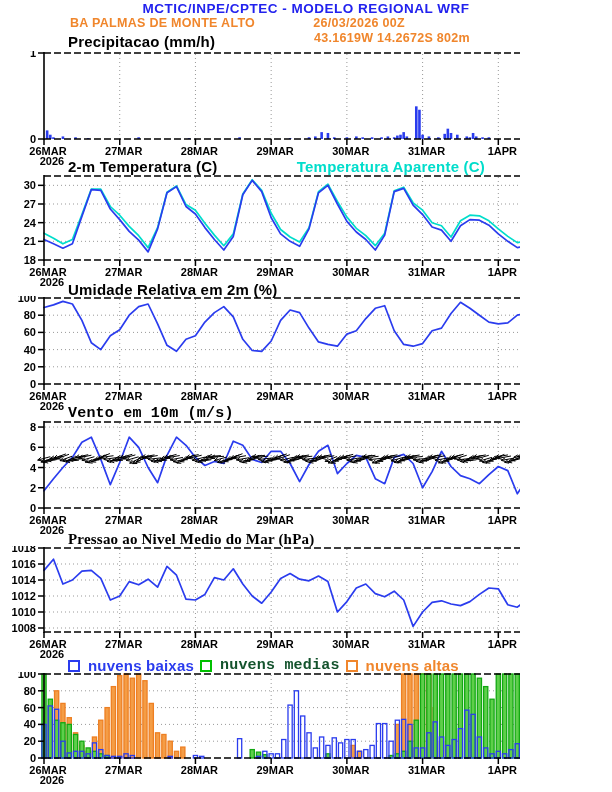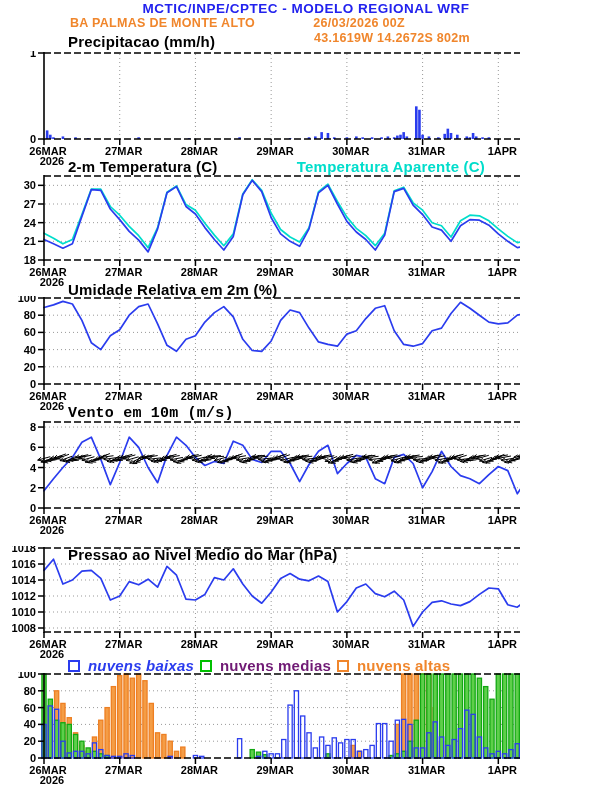--- a/index.html
+++ b/index.html
@@ -248,21 +248,21 @@
         <text x="350.88" y="104" text-anchor="middle" font-size="11" font-weight="bold" fill="#000" font-family="&quot;Liberation Sans&quot;,sans-serif">30MAR</text>
         <line x1="422.6" y1="88" x2="422.6" y2="94" stroke="#000" stroke-width="1.5"></line>
         <text x="426.6" y="104" text-anchor="middle" font-size="11" font-weight="bold" fill="#000" font-family="&quot;Liberation Sans&quot;,sans-serif">31MAR</text>
         <line x1="498.32" y1="88" x2="498.32" y2="94" stroke="#000" stroke-width="1.5"></line>
         <text x="502.32" y="104" text-anchor="middle" font-size="11" font-weight="bold" fill="#000" font-family="&quot;Liberation Sans&quot;,sans-serif">1APR</text>
         <text x="52" y="114" text-anchor="middle" font-size="11" font-weight="bold" fill="#000" font-family="&quot;Liberation Sans&quot;,sans-serif">2026</text>
       </svg>
   </div>
 
   <div>
-    <div class="ptitle" style="left:68px;top:546px;">Pressao ao Nivel Medio do Mar (hPa)</div>
+    <div class="ptitle" style="left:68px;top:531px;font-family:Liberation Serif, serif;">Pressao ao Nivel Medio do Mar (hPa)</div>
     <svg id="chart-4" width="612" height="114" style="top:546px;">
         <line x1="119.72" y1="3" x2="119.72" y2="86" stroke="#999999" stroke-width="1" stroke-dasharray="1 3"></line>
         <line x1="195.44" y1="3" x2="195.44" y2="86" stroke="#999999" stroke-width="1" stroke-dasharray="1 3"></line>
         <line x1="271.15999999999997" y1="3" x2="271.15999999999997" y2="86" stroke="#999999" stroke-width="1" stroke-dasharray="1 3"></line>
         <line x1="346.88" y1="3" x2="346.88" y2="86" stroke="#999999" stroke-width="1" stroke-dasharray="1 3"></line>
         <line x1="422.6" y1="3" x2="422.6" y2="86" stroke="#999999" stroke-width="1" stroke-dasharray="1 3"></line>
         <line x1="498.32" y1="3" x2="498.32" y2="86" stroke="#999999" stroke-width="1" stroke-dasharray="1 3"></line>
         <line x1="45" y1="82" x2="591.97" y2="82" stroke="#999999" stroke-width="1" stroke-dasharray="1 3"></line>
         <line x1="45" y1="66" x2="591.97" y2="66" stroke="#999999" stroke-width="1" stroke-dasharray="1 3"></line>
         <line x1="45" y1="50" x2="591.97" y2="50" stroke="#999999" stroke-width="1" stroke-dasharray="1 3"></line>
@@ -300,25 +300,25 @@
         <line x1="498.32" y1="86" x2="498.32" y2="92" stroke="#000" stroke-width="1.5"></line>
         <text x="502.32" y="102" text-anchor="middle" font-size="11" font-weight="bold" fill="#000" font-family="&quot;Liberation Sans&quot;,sans-serif">1APR</text>
         <text x="52" y="112" text-anchor="middle" font-size="11" font-weight="bold" fill="#000" font-family="&quot;Liberation Sans&quot;,sans-serif">2026</text>
       </svg>
   </div>
 
   <div>
     <div class="ptitle legend-row" style="left:68px;top:657px;">
       <span class="legend-row">
         <span class="sw" id="sw-0" style="border-color: rgb(42, 60, 238);"></span>
-        <span id="lg-0" style="color: rgb(42, 60, 238); font-style: italic;">nuvens baixas</span>
+        <span id="lg-0" style="color: rgb(42, 60, 238);">nuvens baixas</span>
       </span>
       <span class="legend-row">
         <span class="sw" id="sw-1" style="border-color: rgb(0, 192, 0);"></span>
-        <span id="lg-1" style="color: #701a75;">nuvens medias</span>
+        <span id="lg-1" style="color: #14532d; font-family: Liberation Mono, monospace;">nuvens medias</span>
       </span>
       <span class="legend-row">
         <span class="sw" id="sw-2" style="border-color: rgb(240, 134, 44);"></span>
         <span id="lg-2" style="color: rgb(240, 134, 44);">nuvens altas</span>
       </span>
     </div>
     <svg id="chart-5" width="612" height="118" style="top:672px;">
         <line x1="119.72" y1="3" x2="119.72" y2="86" stroke="#999999" stroke-width="1" stroke-dasharray="1 3"></line>
         <line x1="195.44" y1="3" x2="195.44" y2="86" stroke="#999999" stroke-width="1" stroke-dasharray="1 3"></line>
         <line x1="271.15999999999997" y1="3" x2="271.15999999999997" y2="86" stroke="#999999" stroke-width="1" stroke-dasharray="1 3"></line>

